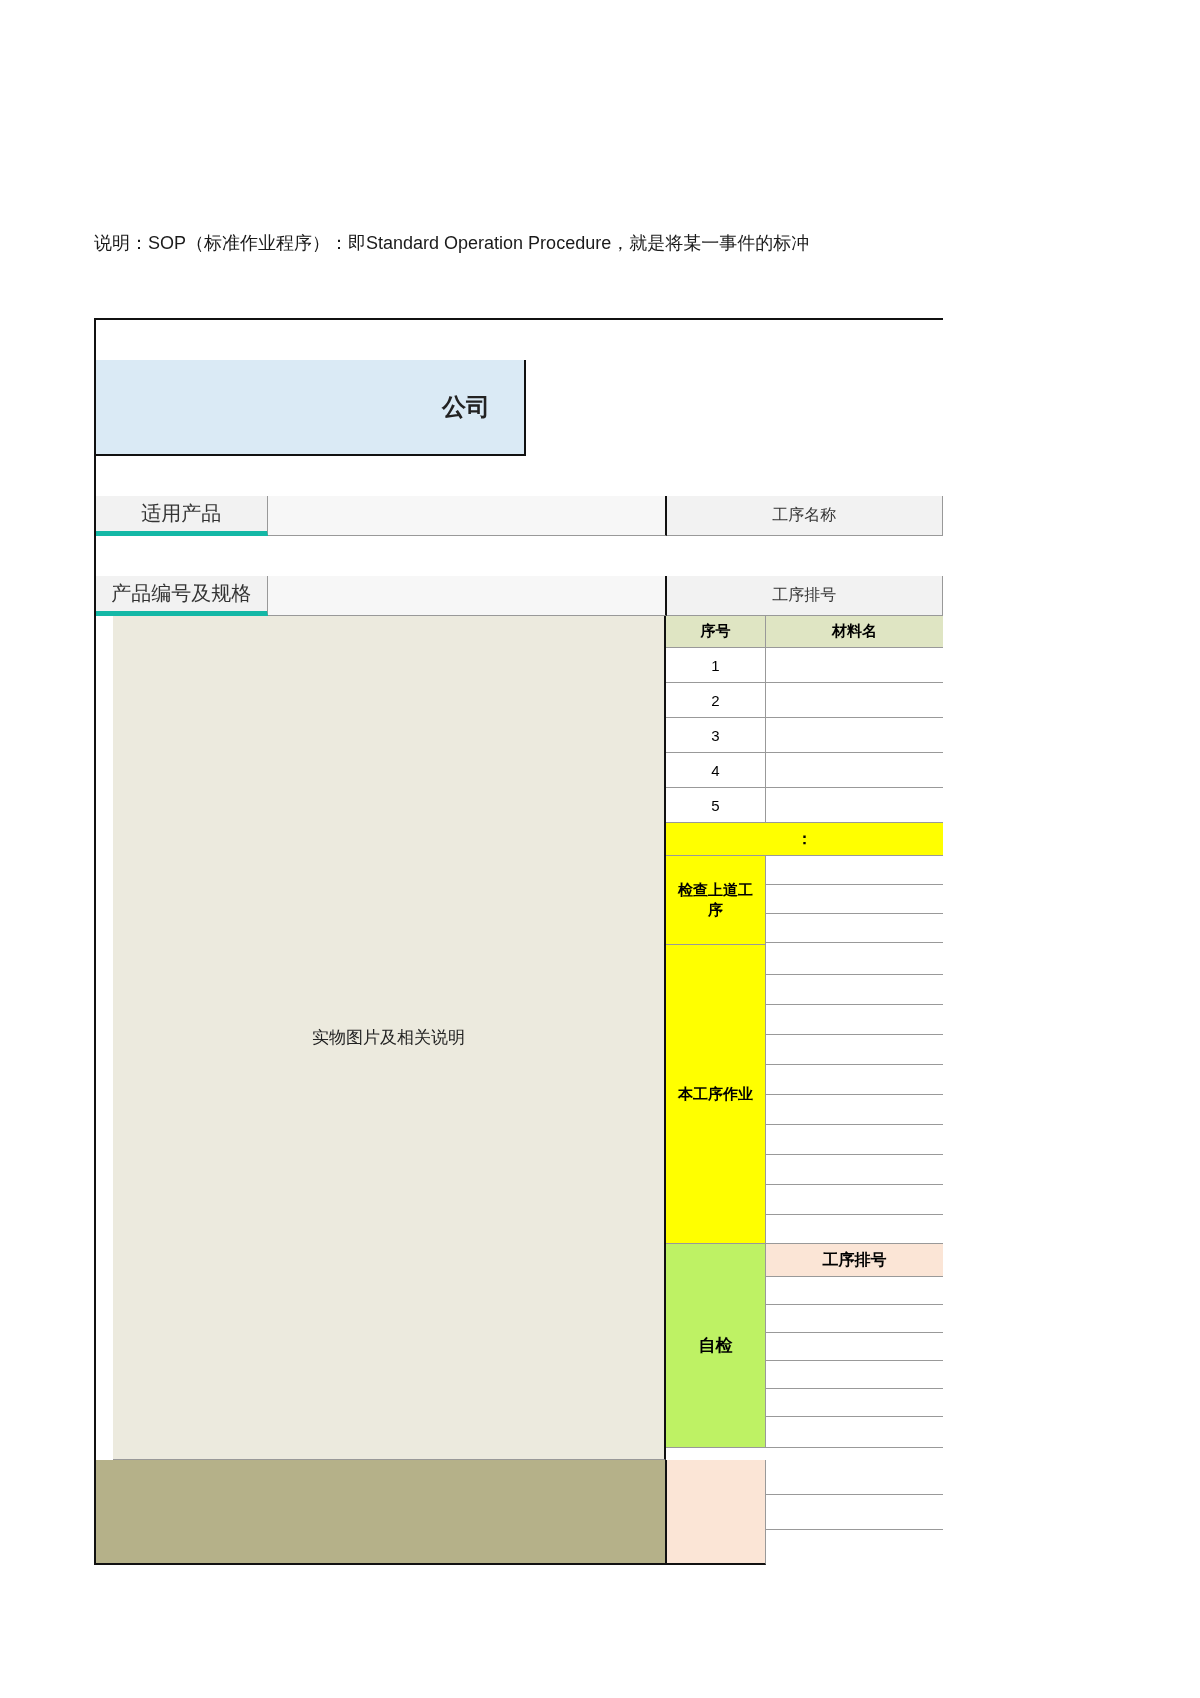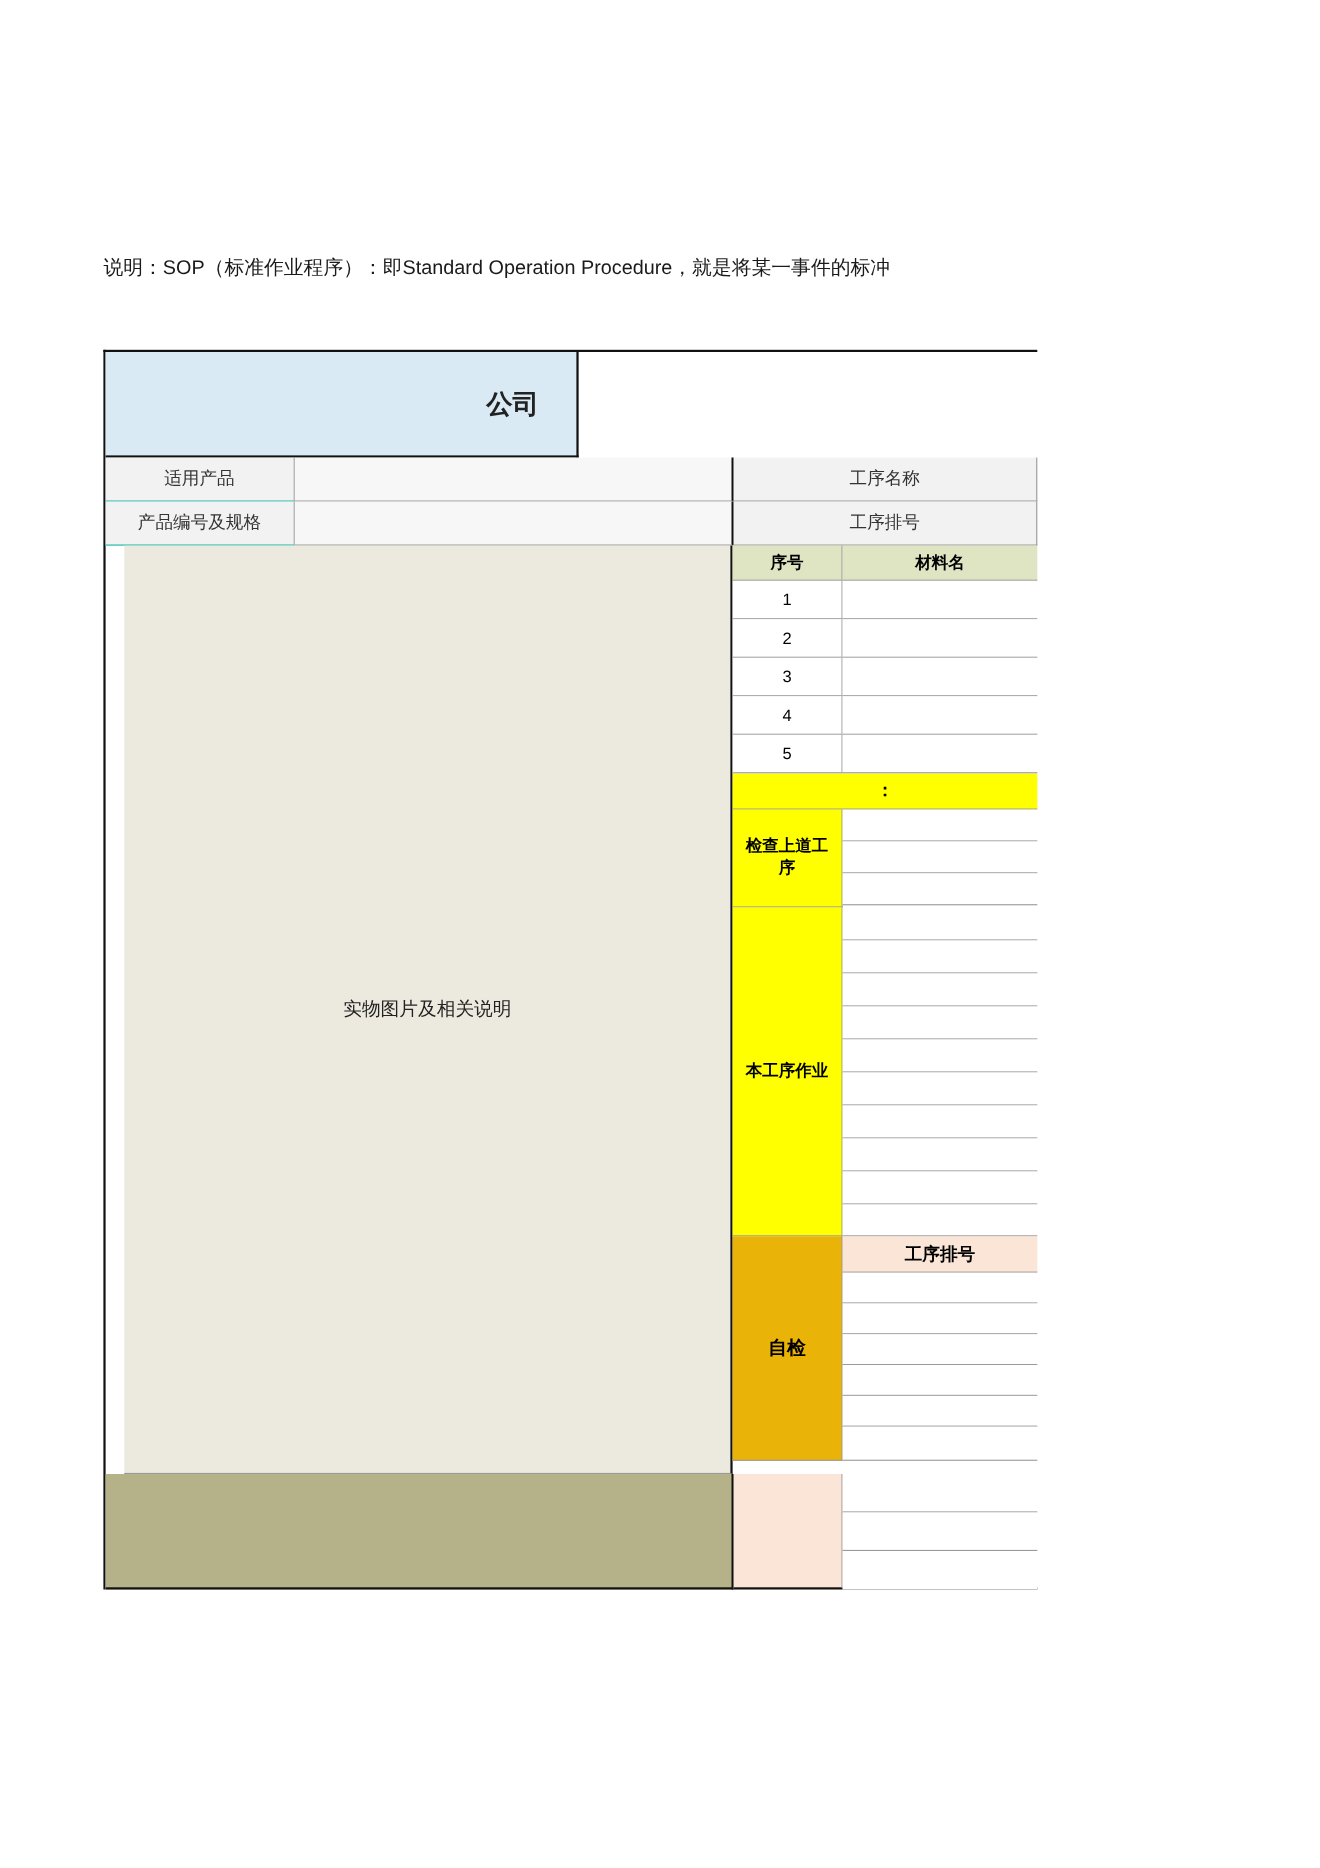--- a/index.html
+++ b/index.html
@@ -46,20 +46,21 @@
   .cell {
     box-sizing: border-box;
     border-right: 1px solid #999;
     border-bottom: 1px solid #999;
     display: flex;
     align-items: center;
     justify-content: center;
     font-size: 15px;
     overflow: hidden;
     white-space: nowrap;
+    margin-top: 40px;
   }
 
   
   .hdr-left {
     width: 430px;
     height: 96px;
     background: #daeaf5;
     border-right: 2px solid #111;
     border-bottom: 2px solid #111;
     justify-content: flex-end;
@@ -81,23 +82,23 @@
     justify-content: flex-start;
     padding-left: 22px;
   }
 
   
   .lbl {
     width: 172px;
     height: 40px;
     background: #f2f2f2;
     color: #333;
-    font-size: 16px;
-    border-right: 1px solid #999;
-    border-bottom: 1px solid #14b8a6;
+    font-size: 20px;
+    border-right: 1px solid #999;
+    border-bottom: 5px solid #14b8a6;
   }
   .blank-wide {
     width: 400px;
     height: 40px;
     background: #f7f7f7;
     border-right: 2px solid #111;
     border-bottom: 1px solid #999;
   }
   .lbl2 {
     width: 277px;
@@ -169,21 +170,21 @@
     background: #ffff00;
     font-weight: bold;
     font-size: 15px;
     color: #000;
     text-align: center;
     line-height: 20px;
     white-space: normal;
     padding: 0 6px;
   }
   .grp-label-peach {
-    background: #eab308;
+    background: #bef264;
     font-weight: bold;
     font-size: 17px;
     color: #000;
   }
 
   .sub-cell {
     width: 177px;
     background: #ffffff;
     border-bottom: 1px solid #999;
     box-sizing: border-box;

